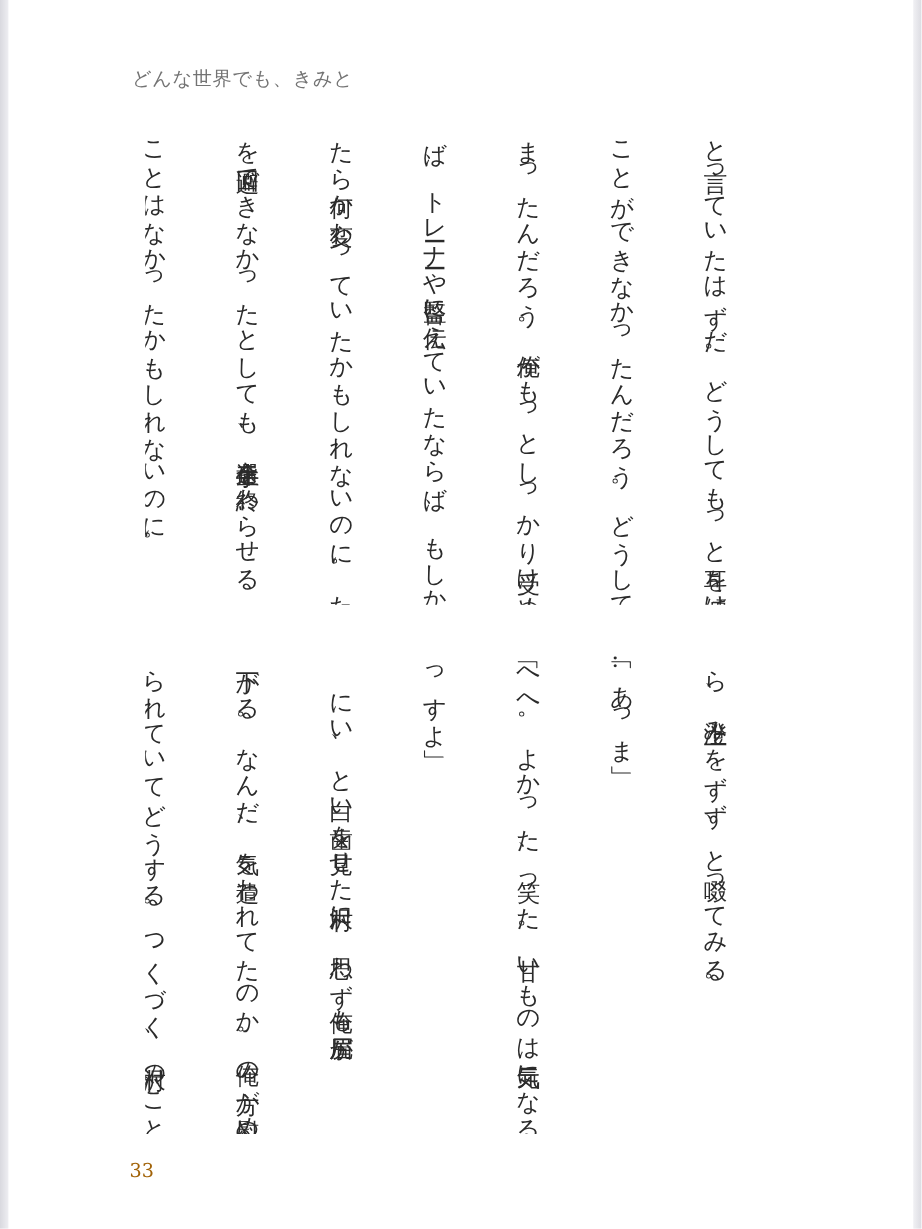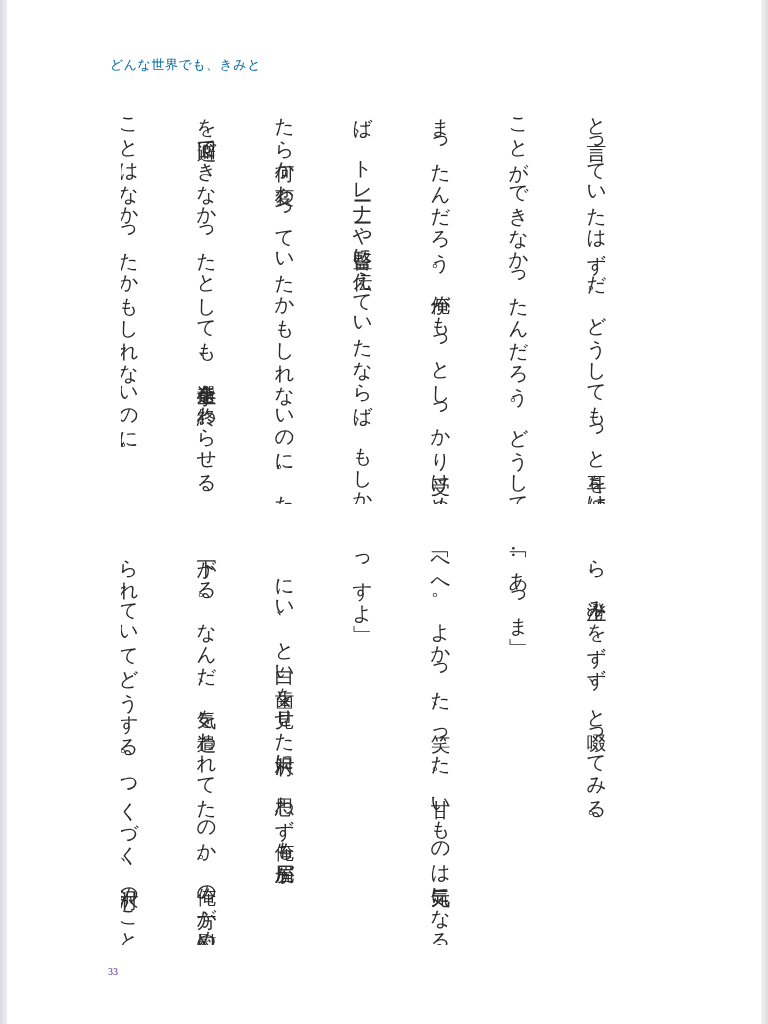--- a/index.html
+++ b/index.html
@@ -24,23 +24,23 @@
   .edge-right {
     position: absolute;
     right: 0; top: 0;
     width: 7px; height: 1024px;
     background: linear-gradient(to right, #f1f1f4, #dcdce2);
   }
   .running-head {
     position: absolute;
     left: 110px;
     top: 56px;
-    font-size: 13px;
+    font-size: 16px;
     letter-spacing: 0.5px;
-    color: #0369a1;
+    color: #737373;
   }
   .text-block {
     position: absolute;
     right: 107px;
     width: 540px;
     height: 400px;
     writing-mode: vertical-rl;
     font-size: 19.6px;
     line-height: 26px;
     letter-spacing: 0px;
@@ -50,23 +50,22 @@
   }
   .block-top { top: 104px; }
   .block-bottom { top: 545px; }
   .line {
     display: block;
   }
   .folio {
     position: absolute;
     left: 108px;
     top: 966px;
-    font-size: 10px;
-    color: #4c1d95;
-    font-family: Liberation Serif, serif;
+    font-size: 16px;
+    color: #a16207;
   }
 </style>
 </head>
 <body>
 
 <div class="edge-left"></div>
 <div class="edge-right"></div>
 
 <div class="running-head">どんな世界でも、きみと</div>
 

